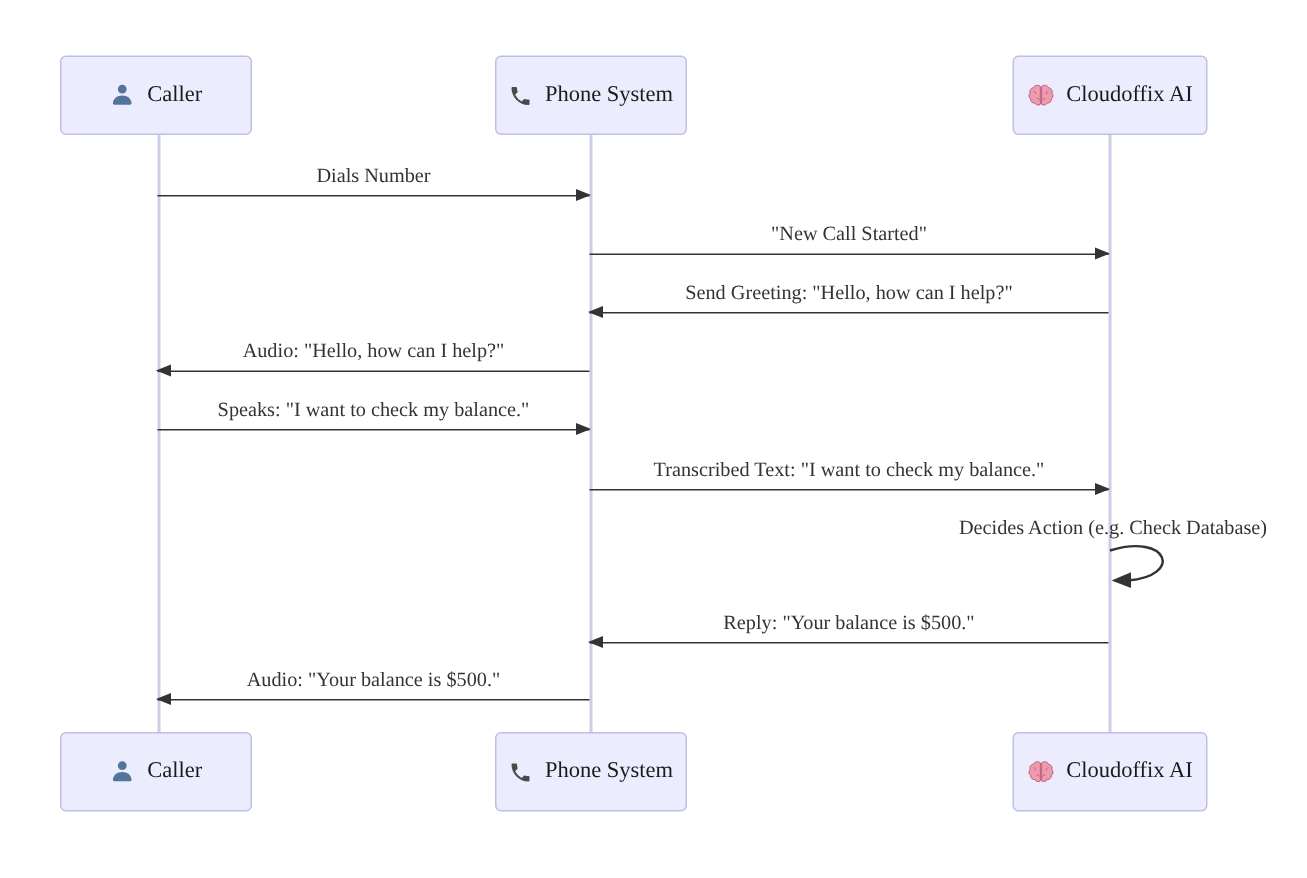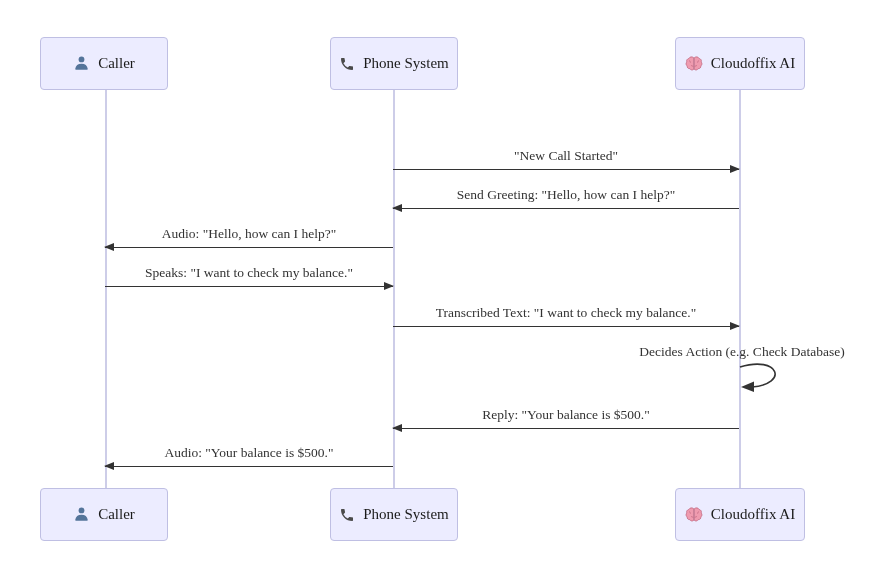--- a/index.html
+++ b/index.html
@@ -64,20 +64,26 @@
     <span class="icon">
       <svg width="18" height="16" viewBox="0 0 36 32">
         <path d="M17.2 3.2c-3-2.6-8-1.6-9.4 1.8C4.2 5.6 2.2 8.8 3.6 12 1.2 14 1.6 18.2 4.2 19.8c-.4 3.4 2.4 6 5.6 5.6 1.4 2.8 5 3.5 7.4 1.5V3.2z" fill="#ef9baf" stroke="#b85c77" stroke-width="1.3"></path>
         <path d="M18.8 3.2c3-2.6 8-1.6 9.4 1.8 3.6.6 5.6 3.8 4.2 7 2.4 2 2 6.2-.6 7.8.4 3.4-2.4 6-5.6 5.6-1.4 2.8-5 3.5-7.4 1.5V3.2z" fill="#ef9baf" stroke="#b85c77" stroke-width="1.3"></path>
         <path d="M8 9.5c2 .3 3.2 1.8 2.8 3.8M12 19.5c1.8-.6 3.8.2 4.2 2M28 9.5c-2 .3-3.2 1.8-2.8 3.8M24 19.5c-1.8-.6-3.8.2-4.2 2" fill="none" stroke="#b85c77" stroke-width="1.2"></path>
       </svg>
     </span>
     <span>Cloudoffix AI</span>
   </div>
 
+  <div class="message" style="left:105px;width:288px;top:109px">
+    <div class="msg-label">Dials Number</div>
+    <div class="msg-line">
+        <i class="head right"></i>
+      </div>
+  </div>
 
   <div class="message" style="left:393px;width:346px;top:148px">
     <div class="msg-label">"New Call Started"</div>
     <div class="msg-line">
         <i class="head right"></i>
       </div>
   </div>
 
   <div class="message" style="left:393px;width:346px;top:187px">
     <div class="msg-label">Send Greeting: "Hello, how can I help?"</div>

